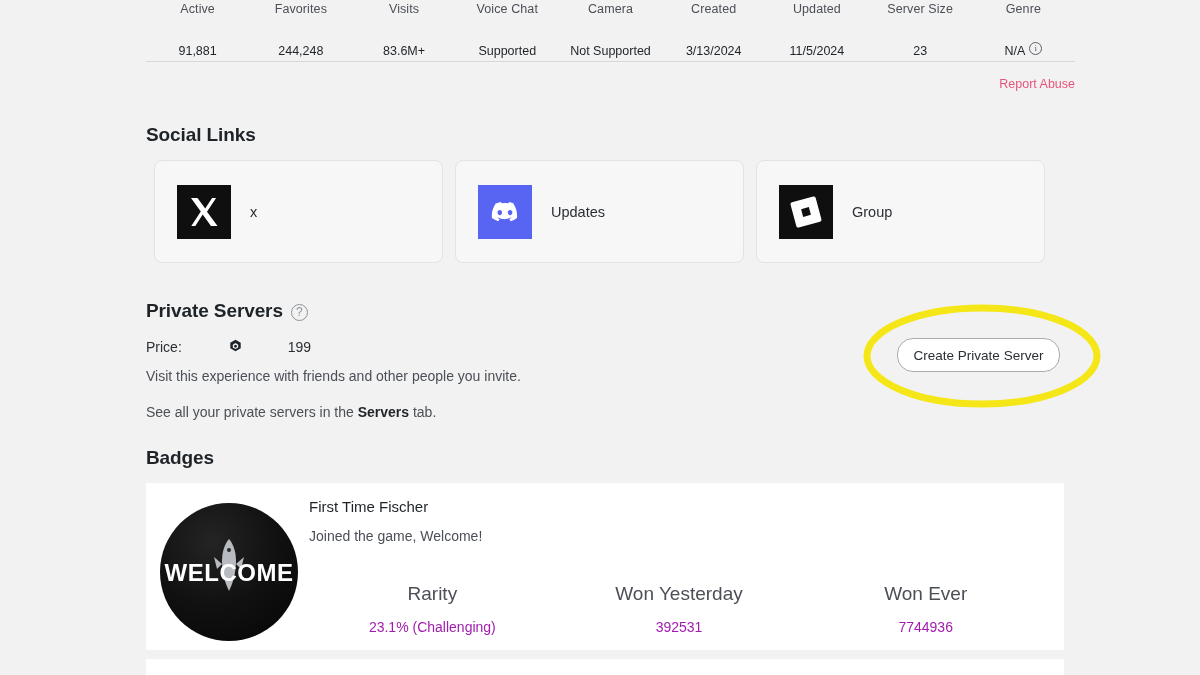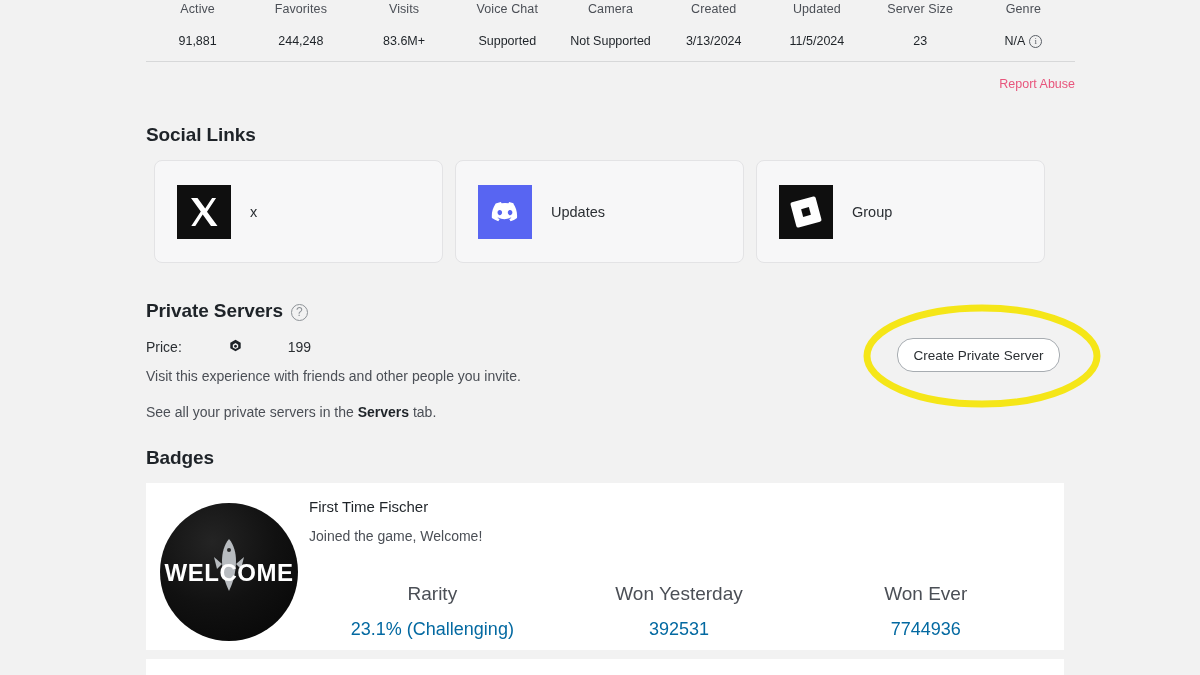--- a/index.html
+++ b/index.html
@@ -17,23 +17,23 @@
     position: absolute; left: 146px; top: 0; width: 929px;
     display: flex;
   }
   .stat-col { flex: 1 1 0; text-align: center; }
   .stat-label {
     font-size: 12.5px; color: #4b4f56; line-height: 18px;
     letter-spacing: .1px;
   }
   .stat-value {
     font-size: 12.5px; color: #1e2328; line-height: 18px;
-    margin-top: 14px; white-space: nowrap;
-  }
-  .genre-value { display: inline-flex; align-items: center; gap: 4px; justify-content: center; }
+    margin-top: 24px; white-space: nowrap;
+  }
+  .genre-value { display: inline-flex; gap: 4px; justify-content: center; }
   .info-circle {
     display: inline-block; width: 13px; height: 13px;
     border: 1px solid #5a5f66; border-radius: 50%;
     font-size: 9px; line-height: 11px; text-align: center;
     color: #5a5f66; font-family: "Liberation Serif", serif;
   }
 
   .divider {
     position: absolute; left: 146px; top: 61px; width: 929px; height: 1px;
     background: #d7d8d9;
@@ -142,21 +142,21 @@
   .badge-desc {
     position: absolute; left: 163px; top: 45px;
     font-size: 14px; color: #4b4f56;
   }
   .badge-stats {
     position: absolute; left: 163px; top: 100px; width: 740px;
     display: flex;
   }
   .badge-stat { flex: 1 1 0; text-align: center; }
   .badge-stat-label { font-size: 19px; color: #4b4f56; }
-  .badge-stat-value { font-size: 18px; color: #0369a1; margin-top: 14px; }
+  .badge-stat-value { font-size: 14px; color: #a21caf; margin-top: 14px; }
 </style>
 </head>
 <body>
 
 <div class="page">
 
   <div class="stats">
     <div class="stat-col">
       <div class="stat-label">Active</div>
       <div class="stat-value">91,881</div>

